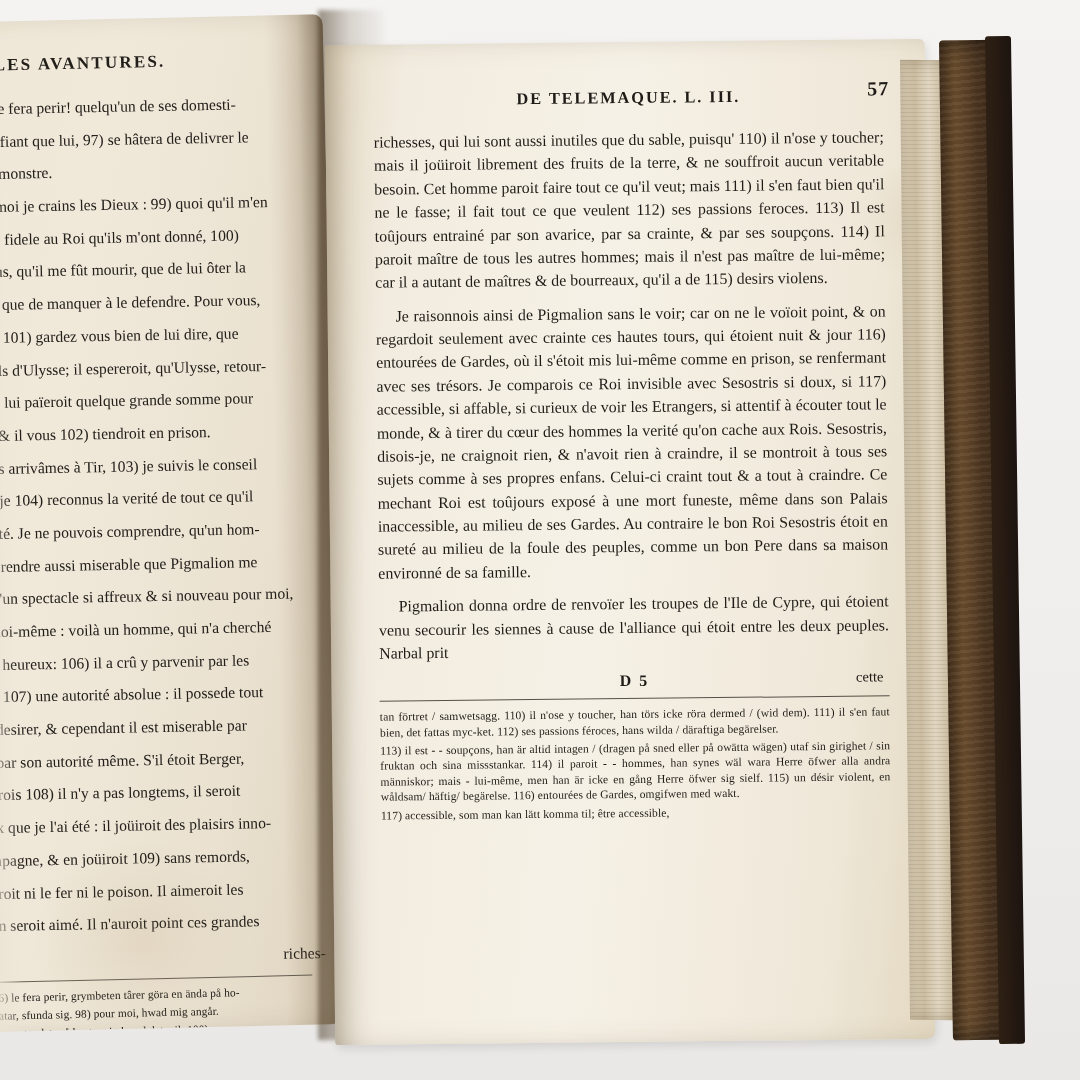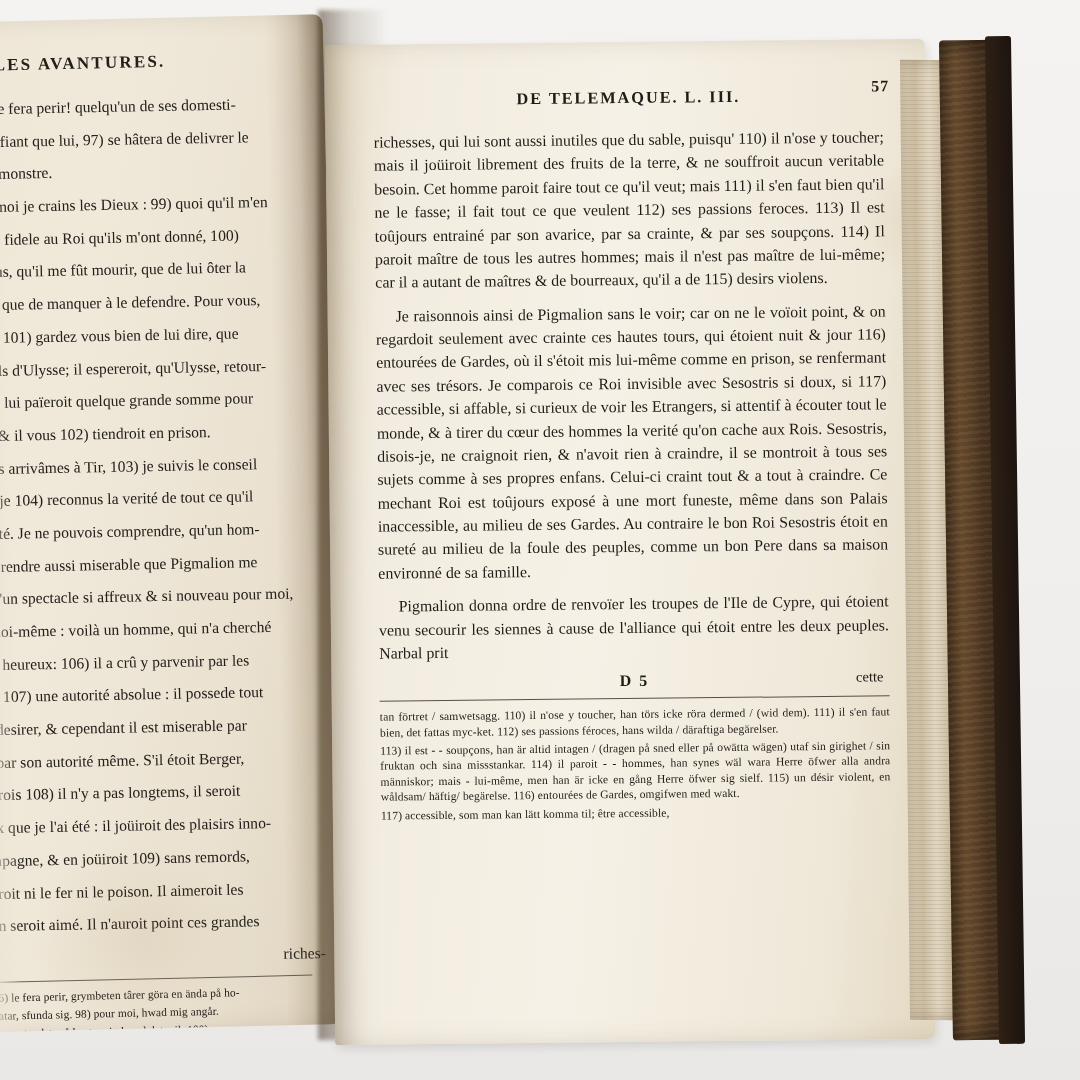--- a/index.html
+++ b/index.html
@@ -90,21 +90,21 @@
     padding:46px 42px 0 48px;box-sizing:border-box;
   }
   .rp-head{
     display:flex;align-items:baseline;justify-content:center;position:relative;
     margin-bottom:20px;
   }
   .rp-title{
     font-size:16.4px;letter-spacing:1.9px;font-variant:small-caps;font-weight:700;
   }
   .rp-folio{
-    position:absolute;right:-6px;top:-8px;font-size:16px;font-weight:700;letter-spacing:1px;
+    position:absolute;right:-6px;top:-8px;font-size:20px;font-weight:700;letter-spacing:1px;
   }
   .rp-body{
     font-size:15.9px;line-height:1.47;text-align:justify;
     hyphens:none;
   }
   .rp-body p{margin:0 0 10px 0;text-indent:20px;}
   .rp-body p.noind{text-indent:0;}
   .sig{
     text-align:center;font-size:16px;letter-spacing:2px;margin-top:8px;font-weight:700;
   }

